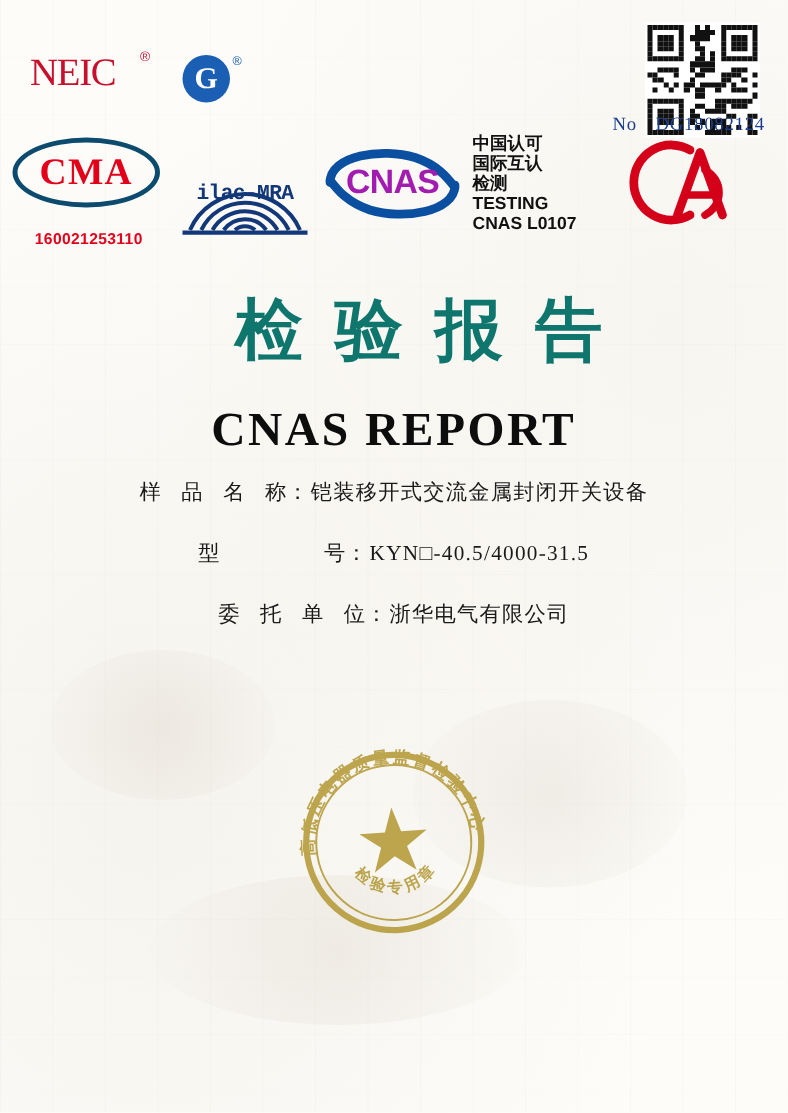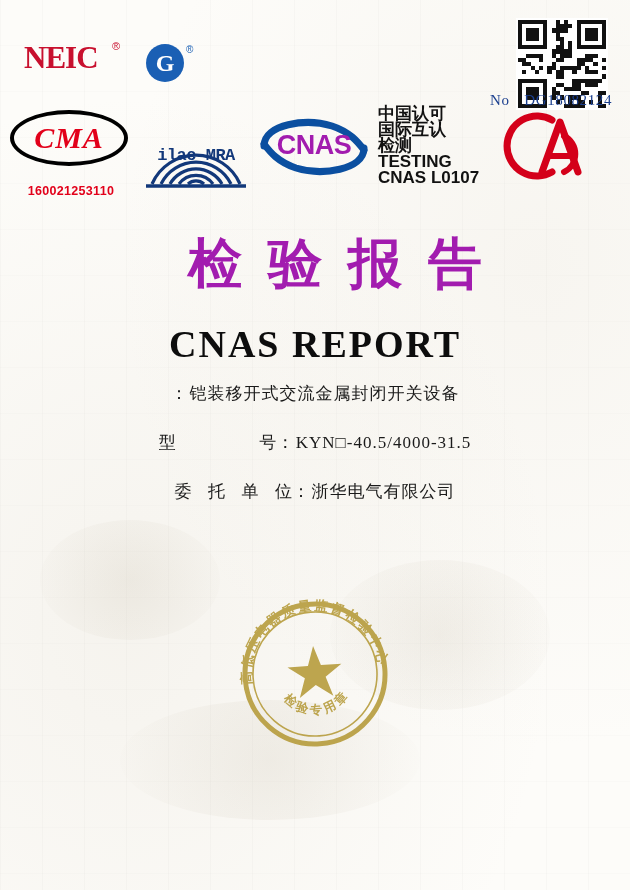--- a/index.html
+++ b/index.html
@@ -43,21 +43,21 @@
   
   .top-row {
     position: absolute;
     top: 18px; left: 0; right: 0;
     height: 72px;
   }
   .neic {
     position: absolute;
     left: 24px; top: 22px;
     font-family: "Liberation Serif", serif;
-    font-weight: bold;
+    font-weight: normal;
     font-size: 31px;
     letter-spacing: -1px;
     color: #c8102e;
   }
   .neic-r {
     position: absolute;
     left: 112px; top: 22px;
     font-size: 11px;
     color: #c8102e;
   }
@@ -115,25 +115,24 @@
   }
 
   
   .cma {
     position: absolute;
     left: 10px; top: 8px;
     width: 122px;
   }
   .cma-mark {
     width: 118px; height: 56px;
-    border: 4px solid #000000;
+    border: 4px solid #0c4a6e;
     border-radius: 50% / 50%;
     position: relative;
     box-sizing: border-box;
-    font-style: italic;
   }
   .cma-mark span {
     position: absolute;
     left: 0; right: 0; top: 50%;
     transform: translateY(-50%);
     text-align: center;
     font-family: "Liberation Serif", serif;
     font-weight: bold;
     font-size: 30px;
     color: #e2001a;
@@ -182,21 +181,21 @@
     font-size: 27px;
     color: #a21caf;
     letter-spacing: -0.5px;
   }
 
   
   .cnas-txt {
     position: absolute;
     left: 378px; top: 4px;
     font-family: "Liberation Sans", sans-serif;
-    font-size: 17px;
+    font-size: 14px;
     font-weight: bold;
     line-height: 16px;
     color: #111;
   }
 
   
   .cal {
     position: absolute;
     left: 482px; top: 4px;
     width: 120px;
@@ -218,21 +217,21 @@
   
   .title-cn {
     position: absolute;
     top: 228px; left: 0; right: 0;
     text-align: center;
     font-family: "Liberation Serif", serif;
     font-weight: bold;
     font-size: 54px;
     letter-spacing: 26px;
     text-indent: 26px;
-    color: #a21caf;
+    color: #0f766e;
     padding-left: 40px;
   }
   .title-en {
     position: absolute;
     top: 322px; left: 0; right: 0;
     text-align: center;
     font-family: "Liberation Serif", serif;
     font-weight: bold;
     font-size: 38px;
     letter-spacing: 2px;
@@ -794,20 +793,21 @@
         </svg>
       </div>
     </div>
   </div>
 
   <div class="title-cn">检验报告</div>
   <div class="title-en">CNAS REPORT</div>
 
   <div class="fields">
     <div class="field">
+      <span class="f-label">样品名称</span>
       <span class="f-colon">：</span>
       <span class="f-value">铠装移开式交流金属封闭开关设备</span>
     </div>
     <div class="field">
       <span class="f-label">型号</span>
       <span class="f-colon">：</span>
       <span class="f-value">KYN□-40.5/4000-31.5</span>
     </div>
     <div class="field">
       <span class="f-label">委托单位</span>

